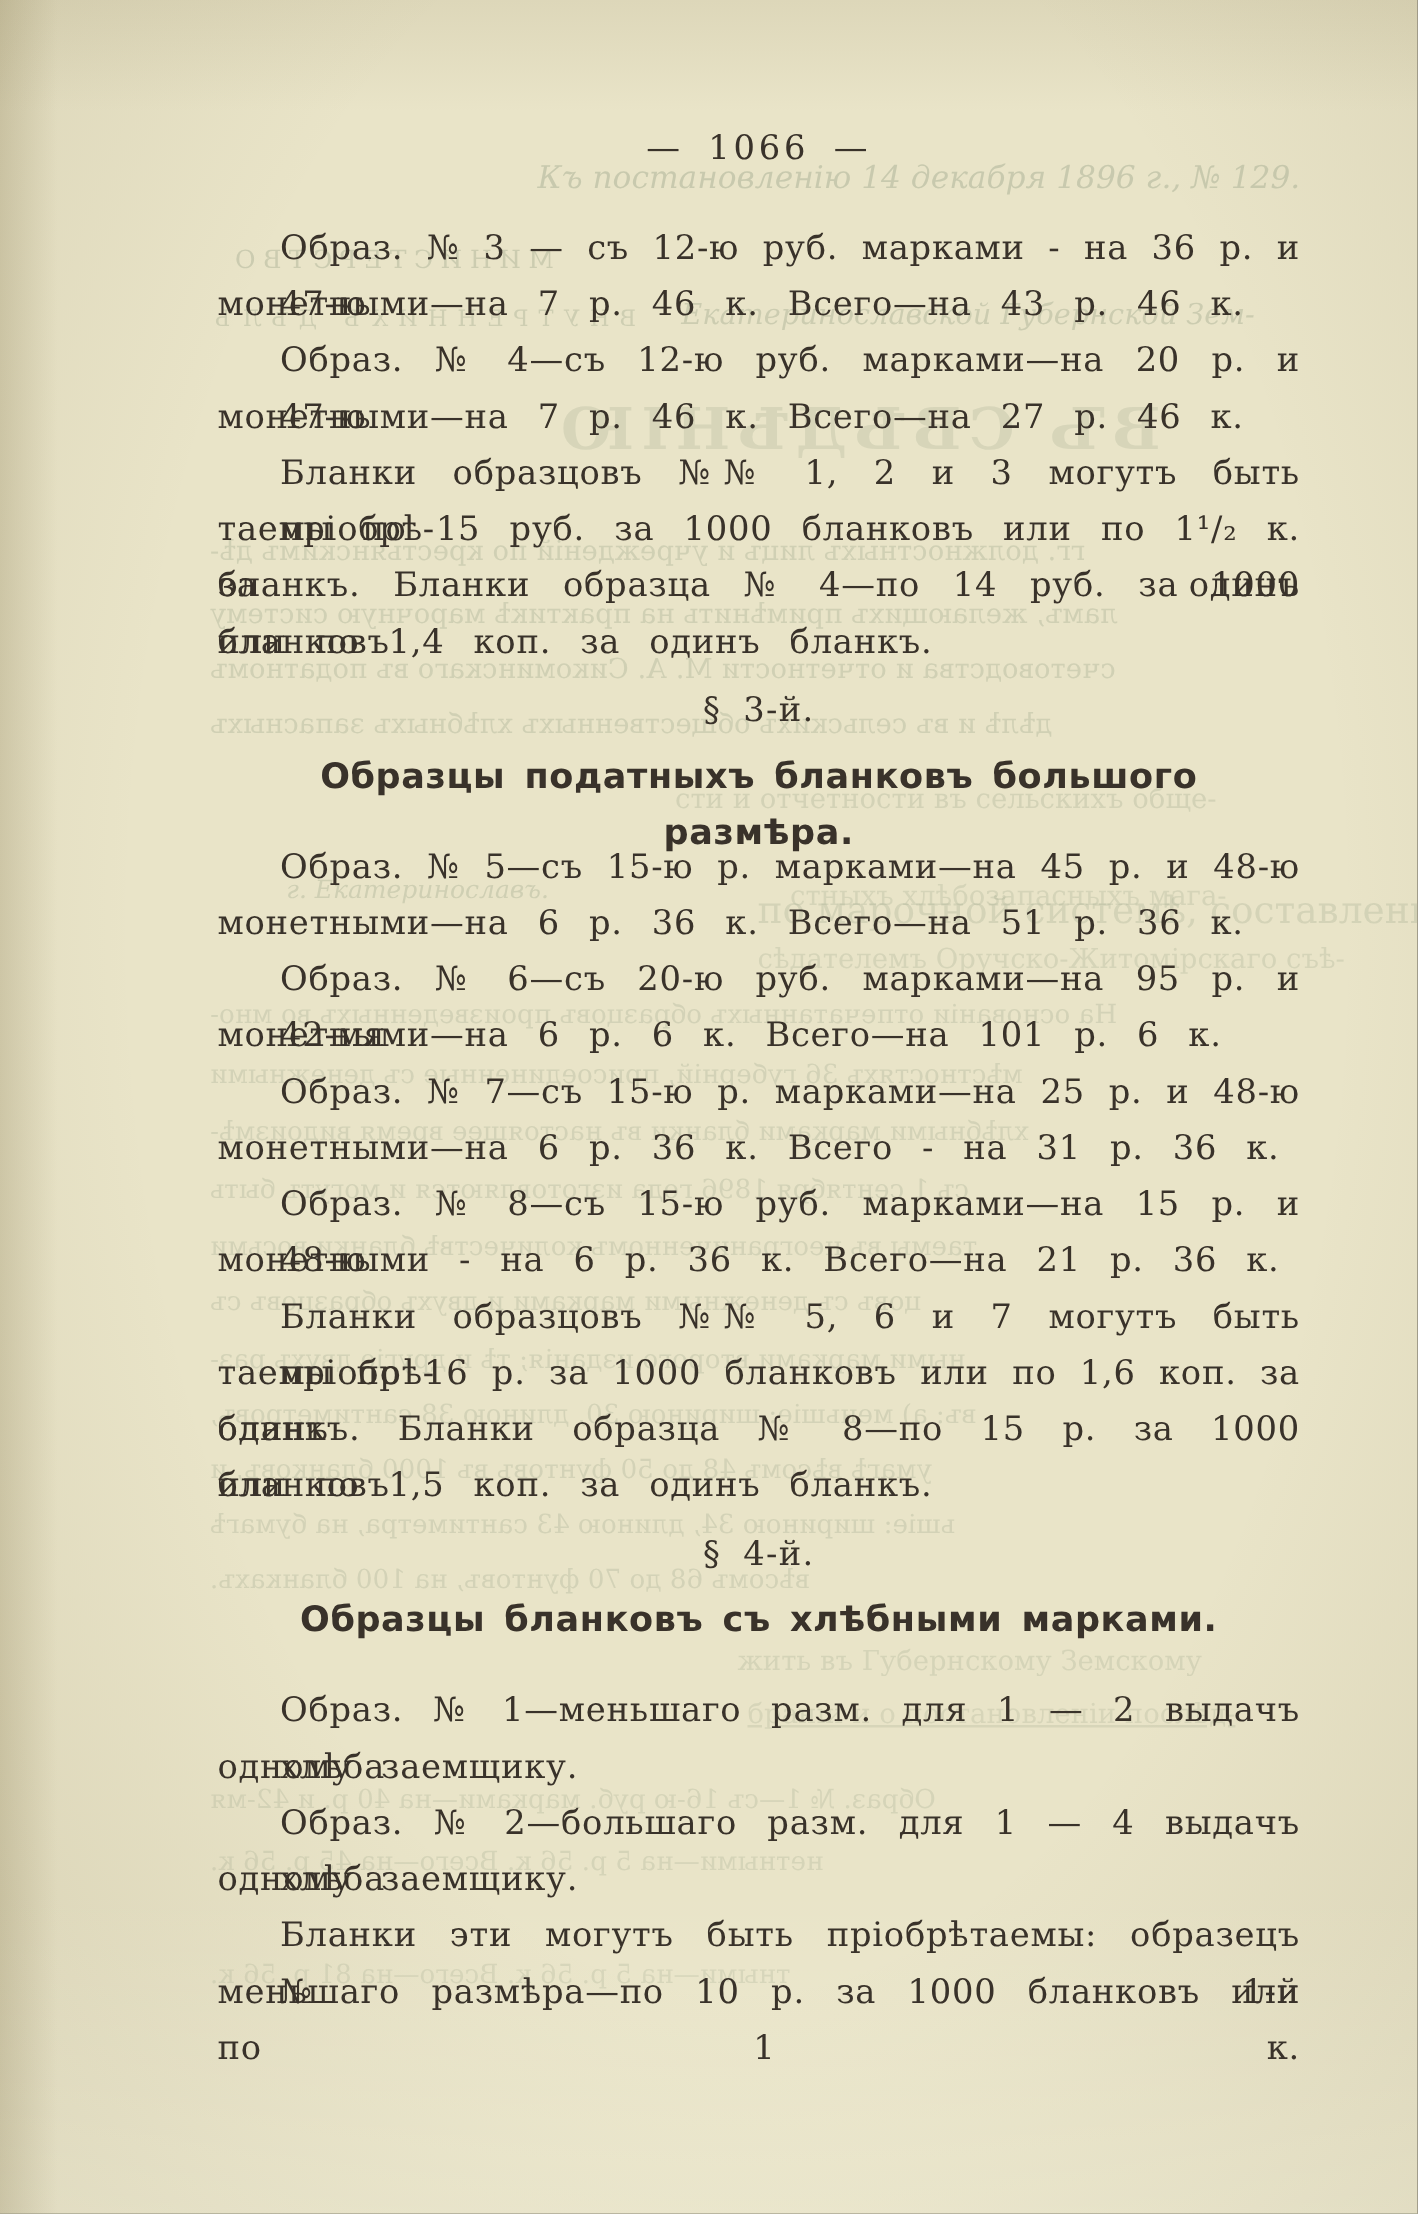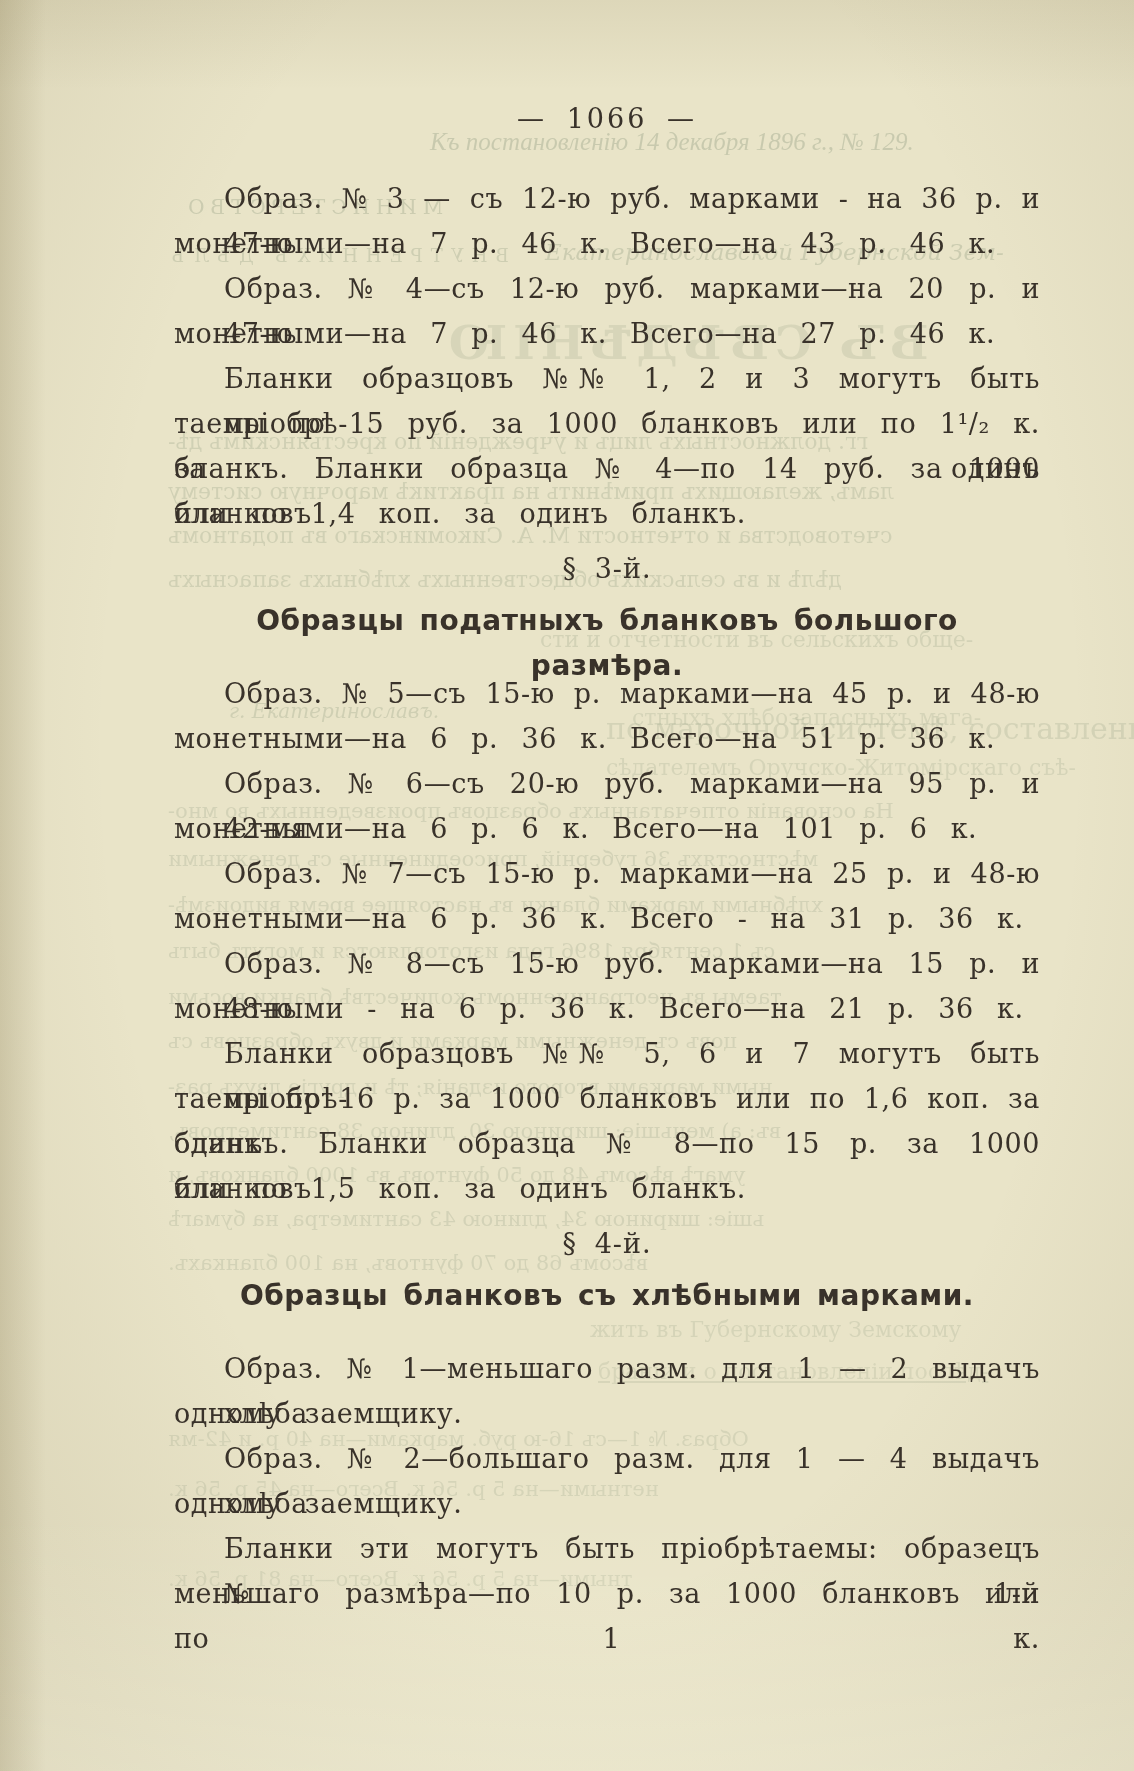--- a/index.html
+++ b/index.html
@@ -62,21 +62,21 @@
     font-weight:bold;font-size:28px;
     height:45px;line-height:45px;margin-top:7px;
     letter-spacing:.5px;word-spacing:.18em;
   }
 </style>
 </head>
 <body>
 
 <div class="sheet">
   <div class="ghost-layer">
-      <div class="ghost it" style="top: 128px; left: 430px; font-size: 25px; opacity: 0.5; font-family: Liberation Serif, serif;">Къ постановленію 14 декабря 1896 г., № 129.</div>
+      <div class="ghost it" style="top: 128px; left: 430px; font-size: 25px; opacity: 0.5;">Къ постановленію 14 декабря 1896 г., № 129.</div>
       <div class="ghost mir" style="top: 196px; left: 182px; font-size: 20px; opacity: 0.45; letter-spacing: 6px;">МИНИСТЕРСТВО</div>
       <div class="ghost mir" style="top: 246px; left: 164px; font-size: 18px; opacity: 0.42; letter-spacing: 8px;">ВНУТРЕННИХЪ ДѢЛЪ</div>
       <div class="ghost it" style="top: 240px; left: 545px; font-size: 23px; opacity: 0.45;">Екатеринославской Губернской Зем-</div>
       <div class="ghost mir b" style="top: 318px; left: 442px; font-size: 46px; opacity: 0.28;">ВЪ СВѢДѢНІЮ</div>
       <div class="ghost mir" style="top: 430px; left: 168px; font-size: 22px; opacity: 0.38;">гг. должностныхъ лицъ и учрежденій по крестьянскимъ дѣ-</div>
       <div class="ghost mir" style="top: 480px; left: 168px; font-size: 22px; opacity: 0.38;">ламъ, желающихъ примѣнить на практикѣ марочную систему</div>
       <div class="ghost mir" style="top: 524px; left: 168px; font-size: 22px; opacity: 0.38;">счетоводства и отчетности М. А. Сикоминскаго въ податномъ</div>
       <div class="ghost mir" style="top: 568px; left: 168px; font-size: 22px; opacity: 0.38;">дѣлѣ и въ сельскихъ общественныхъ хлѣбныхъ запасныхъ</div>
       <div class="ghost" style="top: 628px; left: 540px; font-size: 22px; opacity: 0.34;">сти и отчетности въ сельскихъ обще-</div>
       <div class="ghost" style="top: 664px; left: 632px; font-size: 22px; opacity: 0.3; margin-top: 42px;">стныхъ хлѣбозапасныхъ мага-</div>

